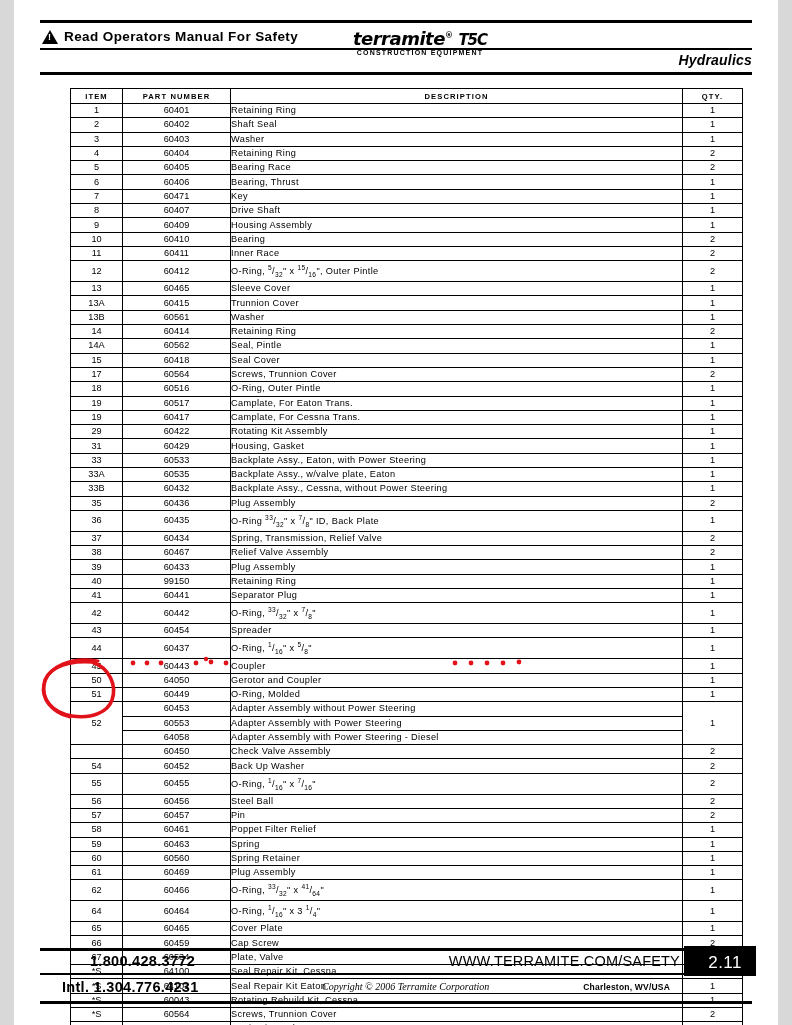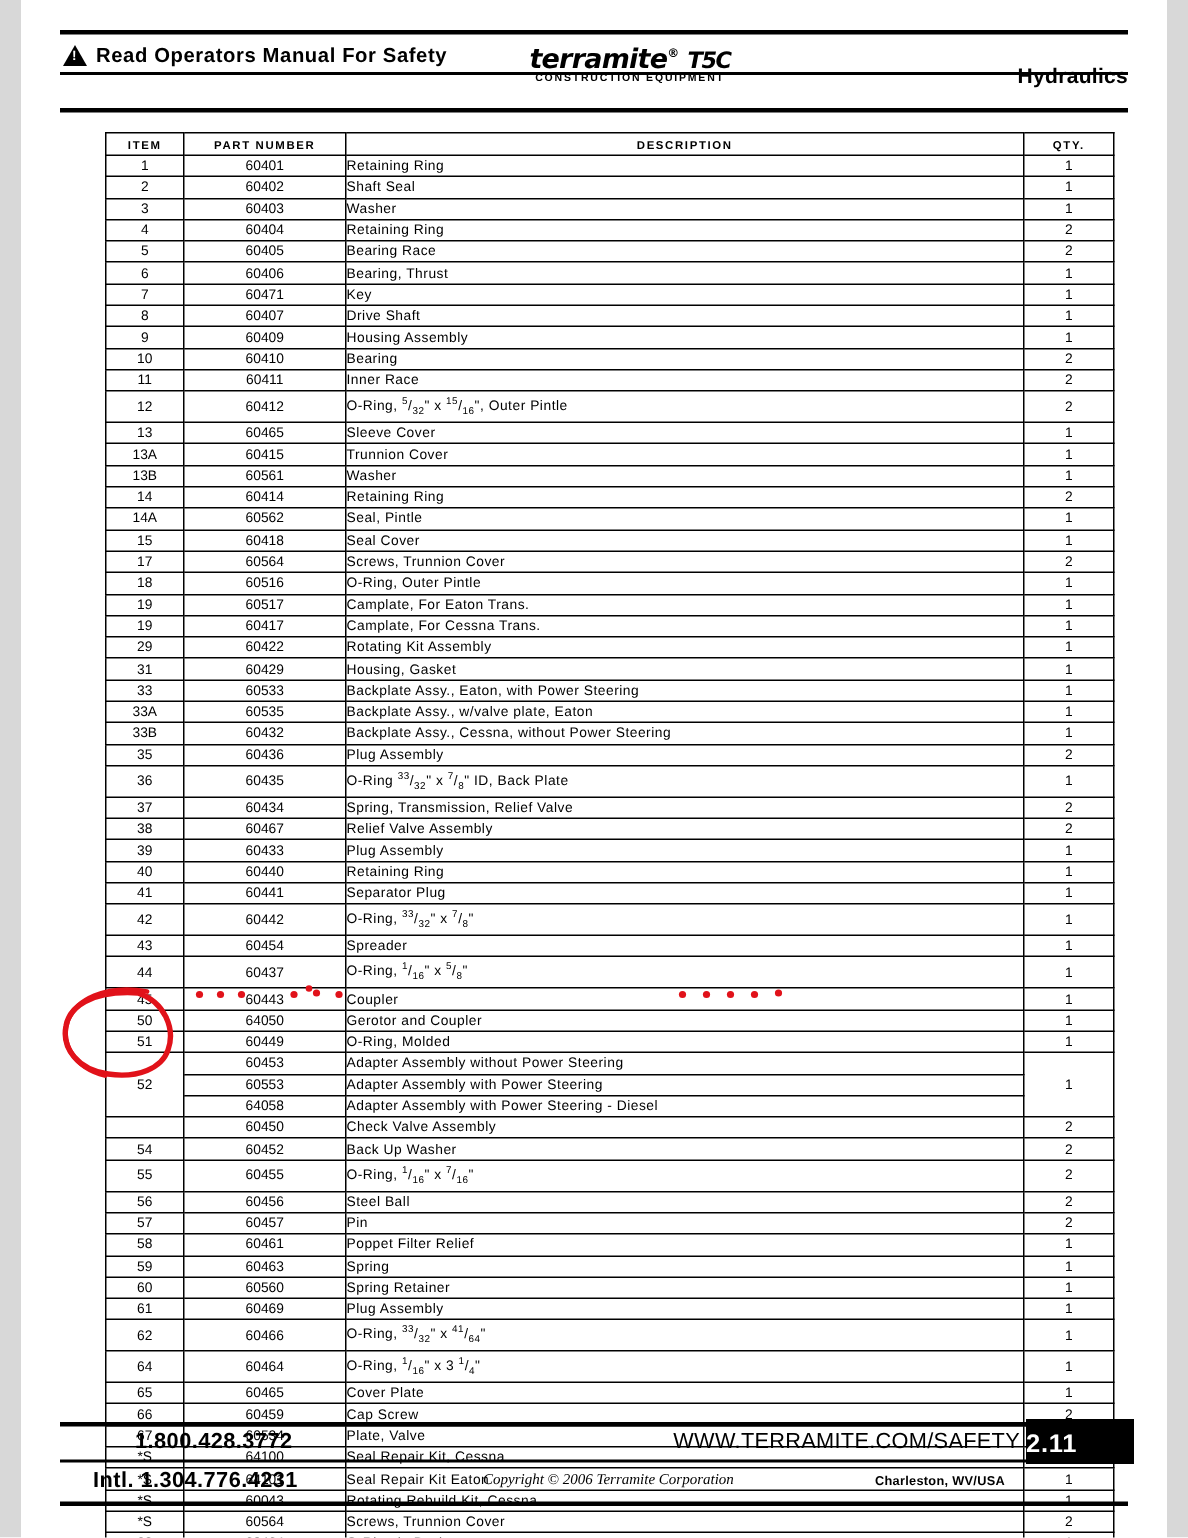--- a/index.html
+++ b/index.html
@@ -127,23 +127,24 @@
   }
   .hdr-rule-mid {
     position: absolute;
     left: 0; top: 28px;
     width: 712px;
     height: 2px;
     background: #000;
   }
   .section-title {
     position: absolute;
-    right: 0; top: 22px;
+    right: 0; top: 32px;
     font-size: 14px;
     font-weight: bold;
+    font-style: italic;
     letter-spacing: 0.2px;
   }
   .hdr-rule-bot {
     position: absolute;
     left: 0; top: 52px;
     width: 712px;
     height: 3px;
     background: #000;
   }
 
@@ -260,24 +261,24 @@
     position: absolute;
     right: -4px; top: -2px;
     width: 72px;
     height: 30px;
     background: #000;
   }
   .pagenum {
     position: absolute;
     right: 10px; top: 2px;
     width: 58px;
-    text-align: left;
+    text-align: right;
     color: #fff;
     font-size: 17px;
-    font-weight: bold;
+    font-weight: normal;
     letter-spacing: 0.5px;
     line-height: 25px;
   }
 </style>
 </head>
 <body>
 
 <div class="page">
 
   <div class="edge-left"></div>
@@ -507,21 +508,21 @@
             <td class="qty">2</td>
           </tr>
           <tr>
             <td class="item">39</td>
             <td class="part">60433</td>
             <td class="desc">Plug Assembly</td>
             <td class="qty">1</td>
           </tr>
           <tr>
             <td class="item">40</td>
-            <td class="part">60440</td>
+            <td class="part">99150</td>
             <td class="desc">Retaining Ring</td>
             <td class="qty">1</td>
           </tr>
           <tr>
             <td class="item">41</td>
             <td class="part">60441</td>
             <td class="desc">Separator Plug</td>
             <td class="qty">1</td>
           </tr>
           <tr>

